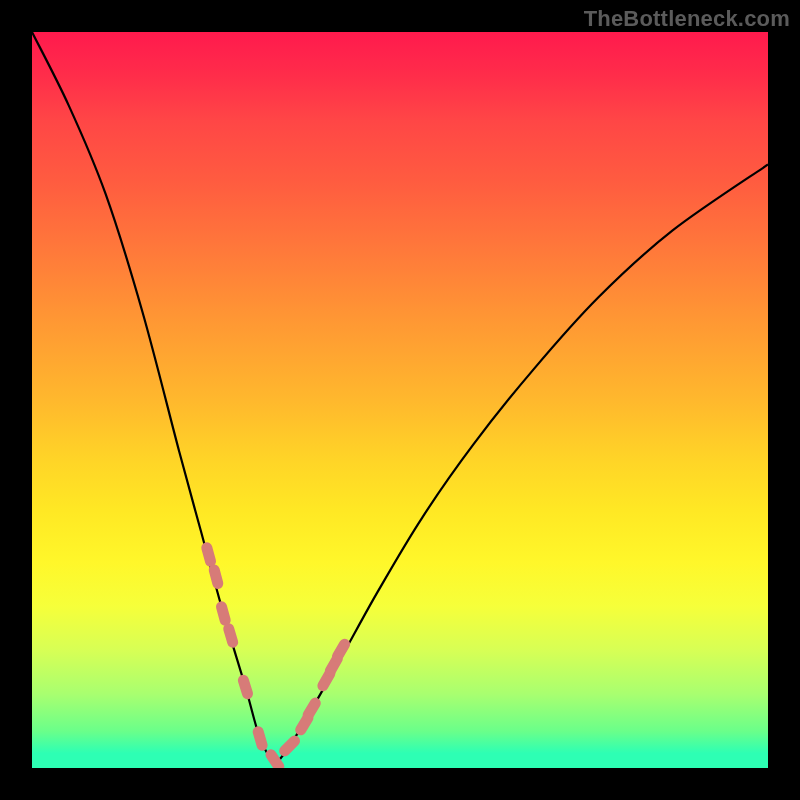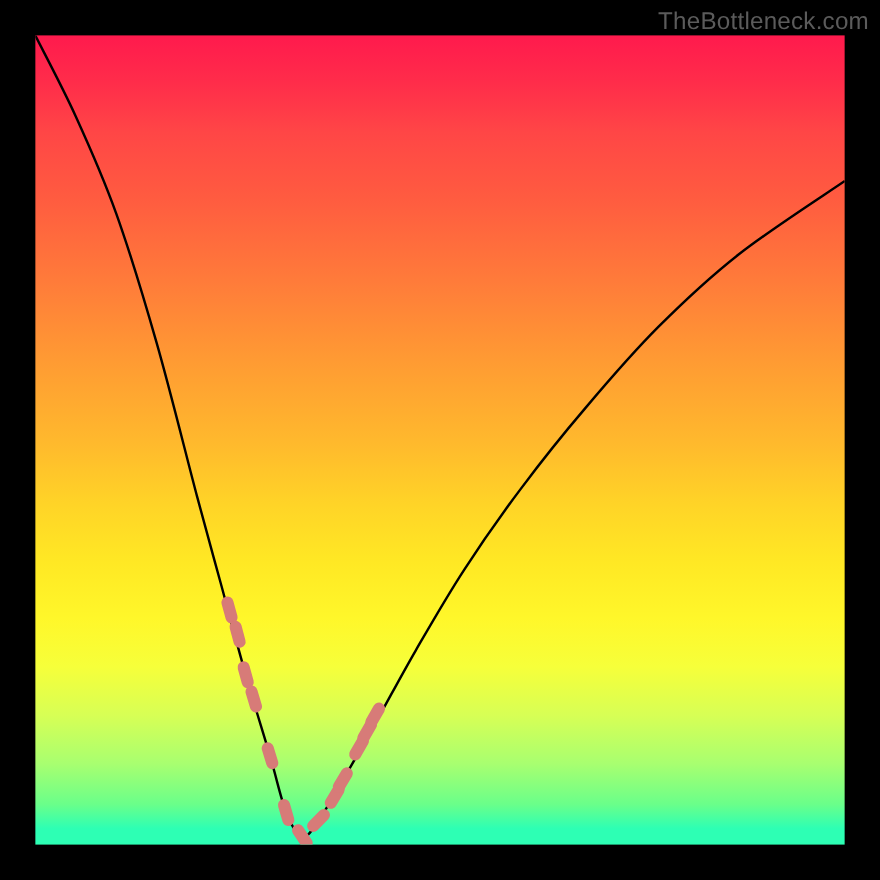--- a/index.html
+++ b/index.html
@@ -49,21 +49,21 @@
       #2dffb4 98%,
       #2dffb4 100%
     );
   }
   .watermark {
     position: absolute;
     top: 6px;
     right: 10px;
     color: #5b5b5b;
     font-size: 22px;
-    font-weight: 400;
+    font-weight: 700;
     letter-spacing: 0.2px;
     user-select: none;
   }
   svg.curve {
     position: absolute;
     inset: 0;
   }
 </style>
 </head>
 <body>

